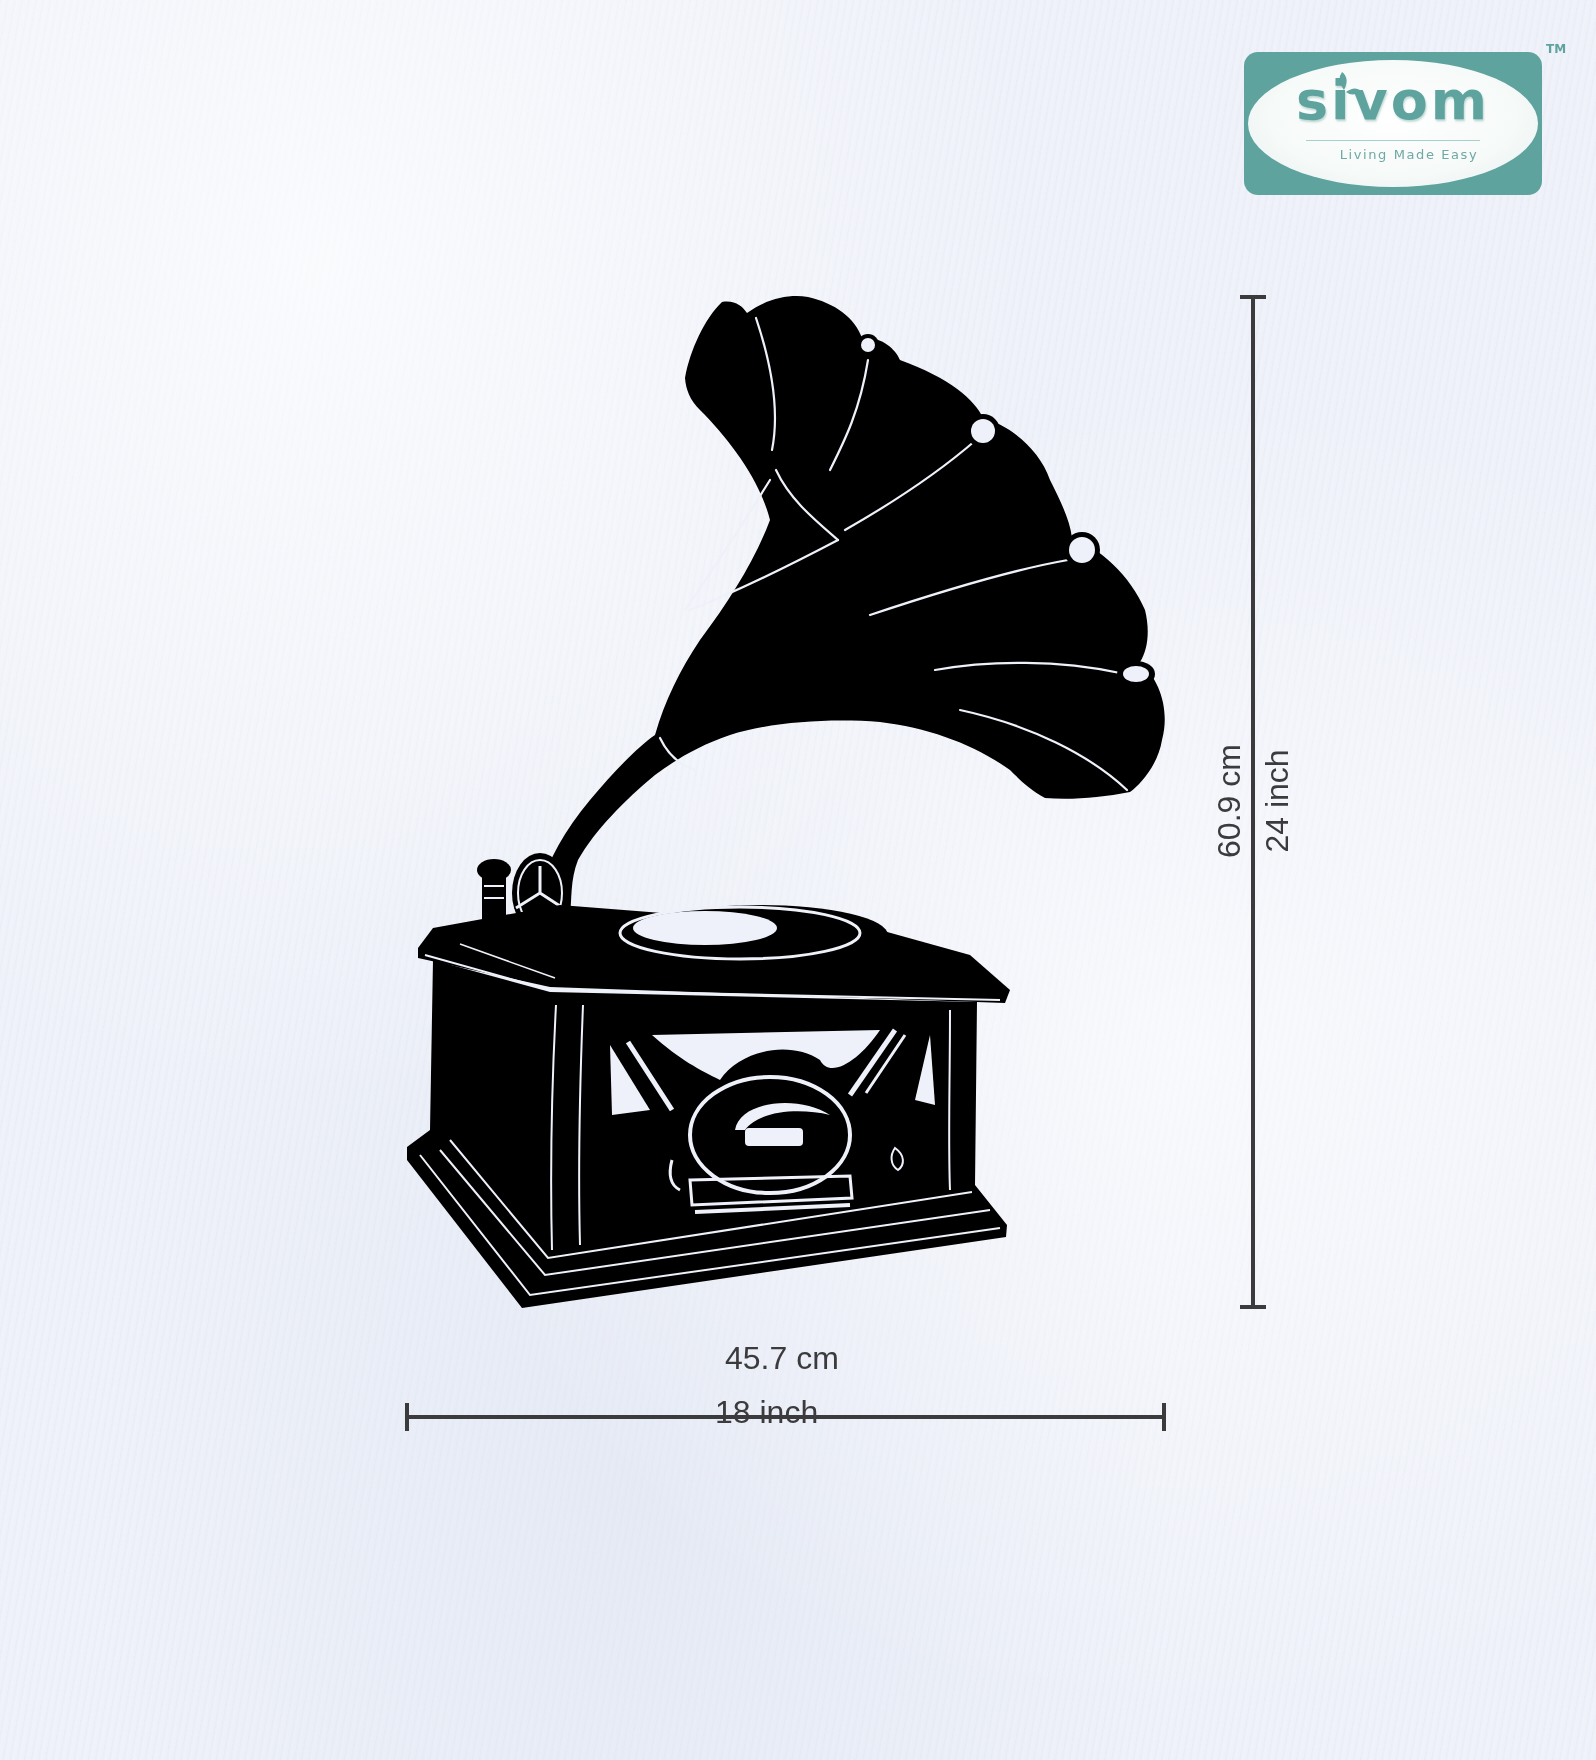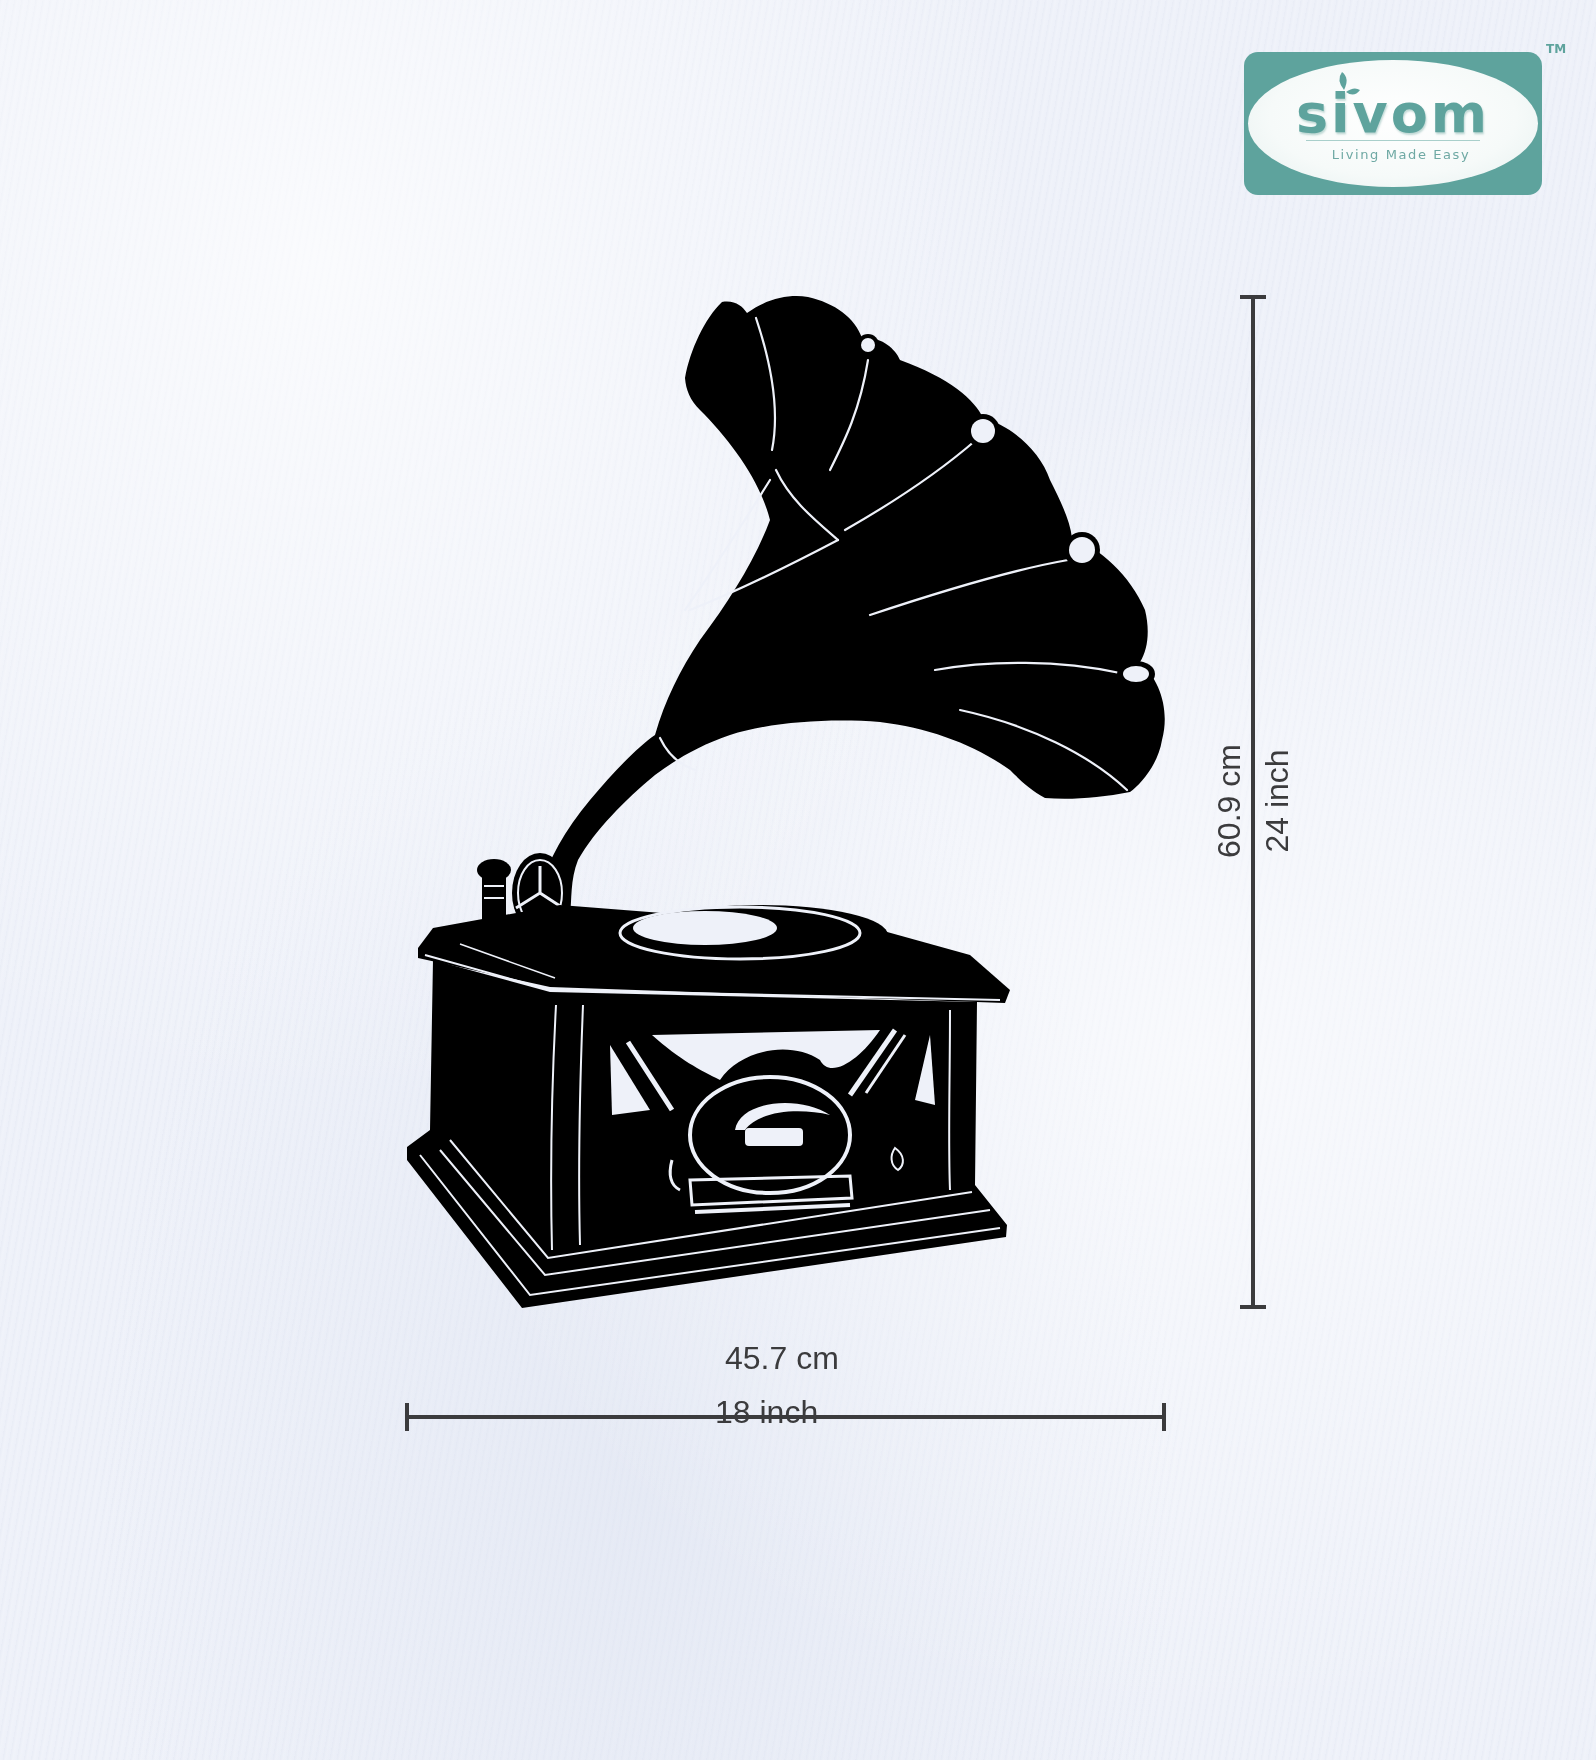--- a/index.html
+++ b/index.html
@@ -12,23 +12,23 @@
       radial-gradient(ellipse at 40% 85%, rgba(220,226,240,0.5) 0%, rgba(220,226,240,0) 40%),
       repeating-linear-gradient(100deg, rgba(210,216,232,0.18) 0px, rgba(255,255,255,0.12) 3px, rgba(230,234,246,0.1) 7px);
     font-family:"DejaVu Sans", sans-serif;
   }
   .logo { position:absolute; left:1244px; top:52px; width:298px; height:143px;
     background:#5ea39d; border-radius:14px; overflow:hidden; }
   .logo-oval { position:absolute; left:4px; top:8px; width:290px; height:127px;
     border-radius:50%; background:radial-gradient(ellipse at 50% 45%, #ffffff 0%, #f6faf9 60%, #e4efee 100%); }
   .logo-word { position:absolute; left:0; width:100%; top:20px; text-align:center;
     font-family:"DejaVu Sans", sans-serif; font-weight:bold; font-size:54px; color:#5ea39d; letter-spacing:3px;
-    text-shadow:1px 2px 2px rgba(80,150,140,0.35); line-height:58px;margin-top:13px; }
+    text-shadow:1px 2px 2px rgba(80,150,140,0.35); line-height:58px; }
   .logo-line { position:absolute; left:62px; width:174px; top:88px; height:1px; background:#a9cfcb; }
-  .logo-tag { position:absolute; left:8px; width:100%; top:95px; text-align:center;
+  .logo-tag { position:absolute; left:16px; width:100%; top:95px; text-align:center;
     font-size:13px; letter-spacing:1.6px; color:#6fa9a4; }
   .tm { position:absolute; left:1546px; top:42px; font-size:12px; font-weight:bold; color:#5ea39d; }
   .dim-text { position:absolute; color:#3b3b3d; font-family:"Liberation Sans", sans-serif; font-size:32px; white-space:nowrap; }
   .vtext { transform:rotate(-90deg); transform-origin:center center; text-align:center; width:160px; height:34px; line-height:34px; }
   svg { position:absolute; left:0; top:0; }
 </style>
 </head>
 <body>
 
 <div class="logo">

